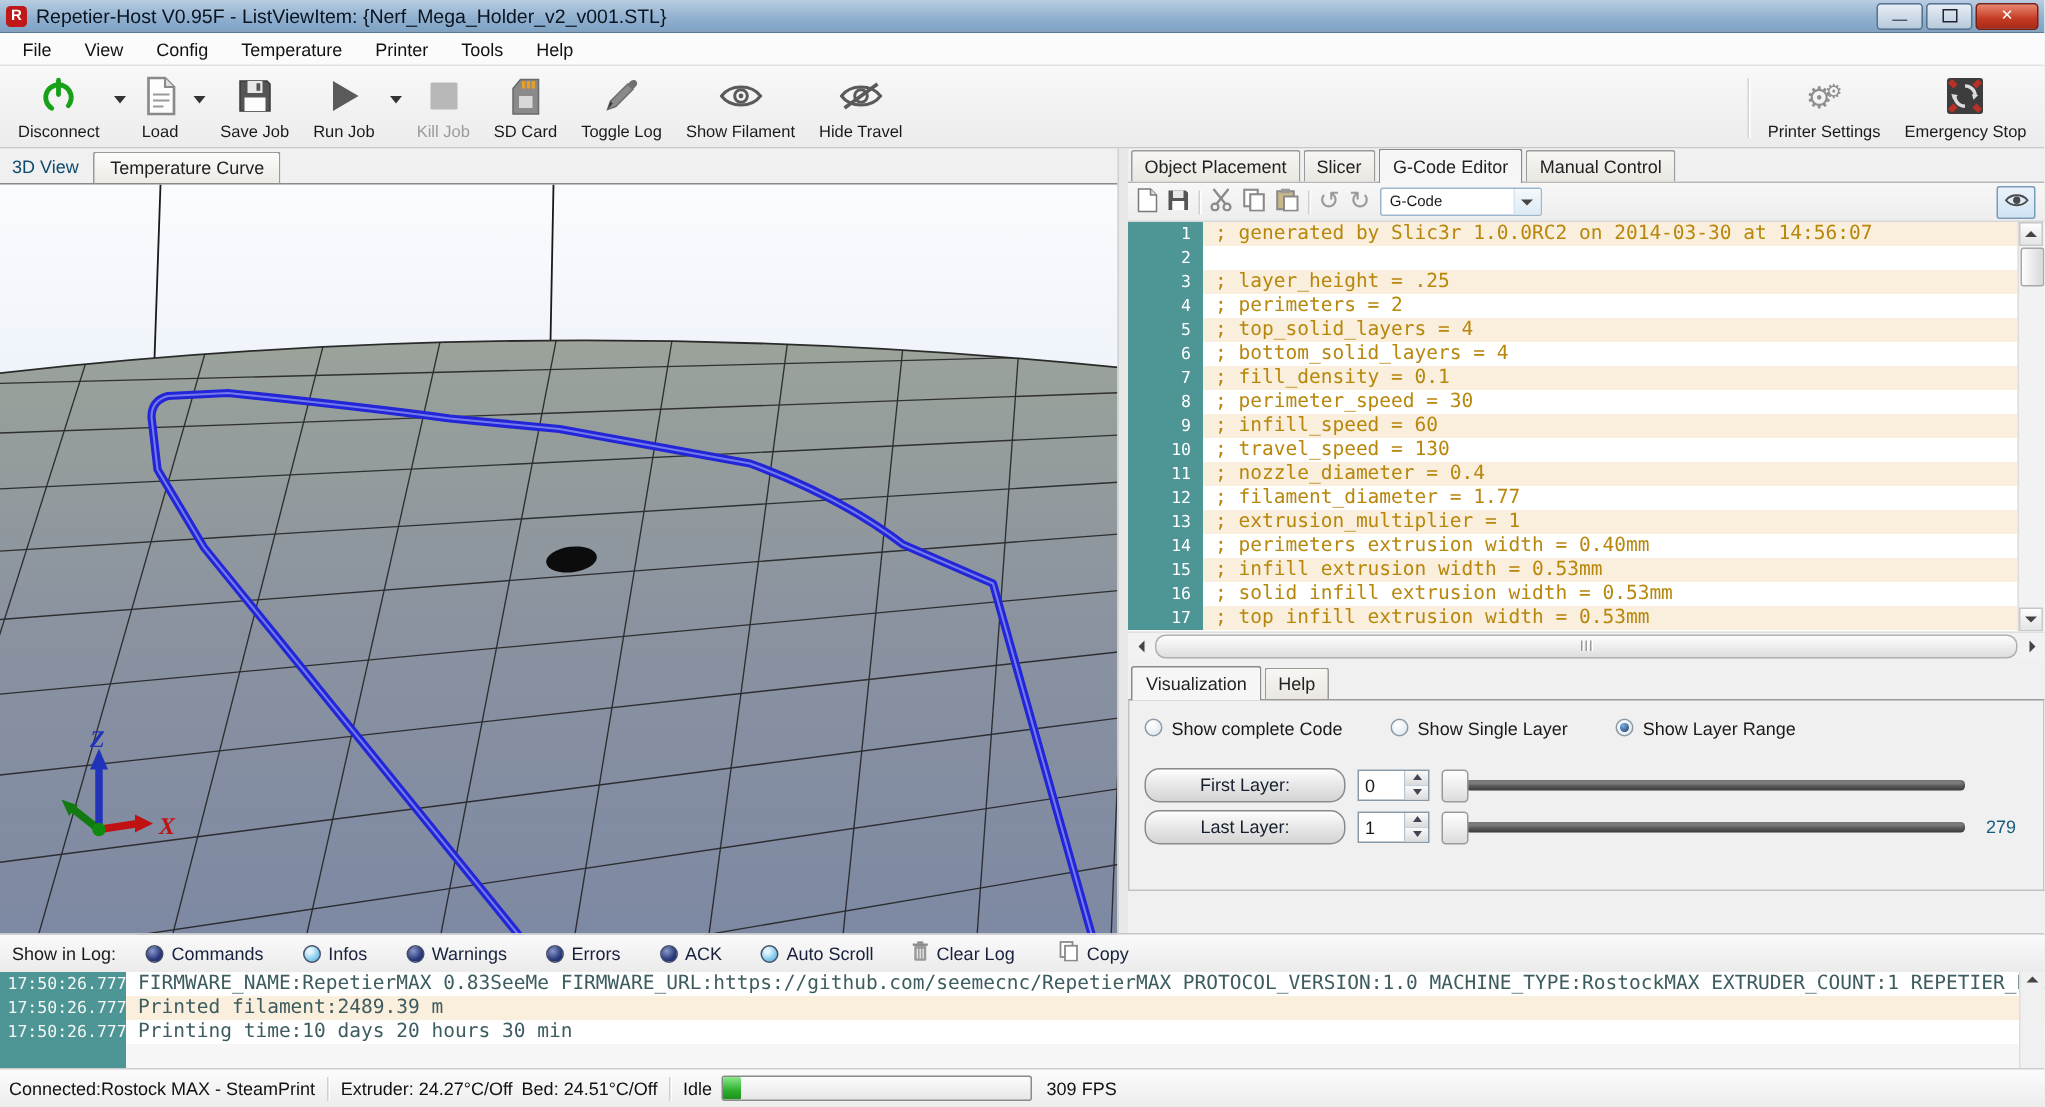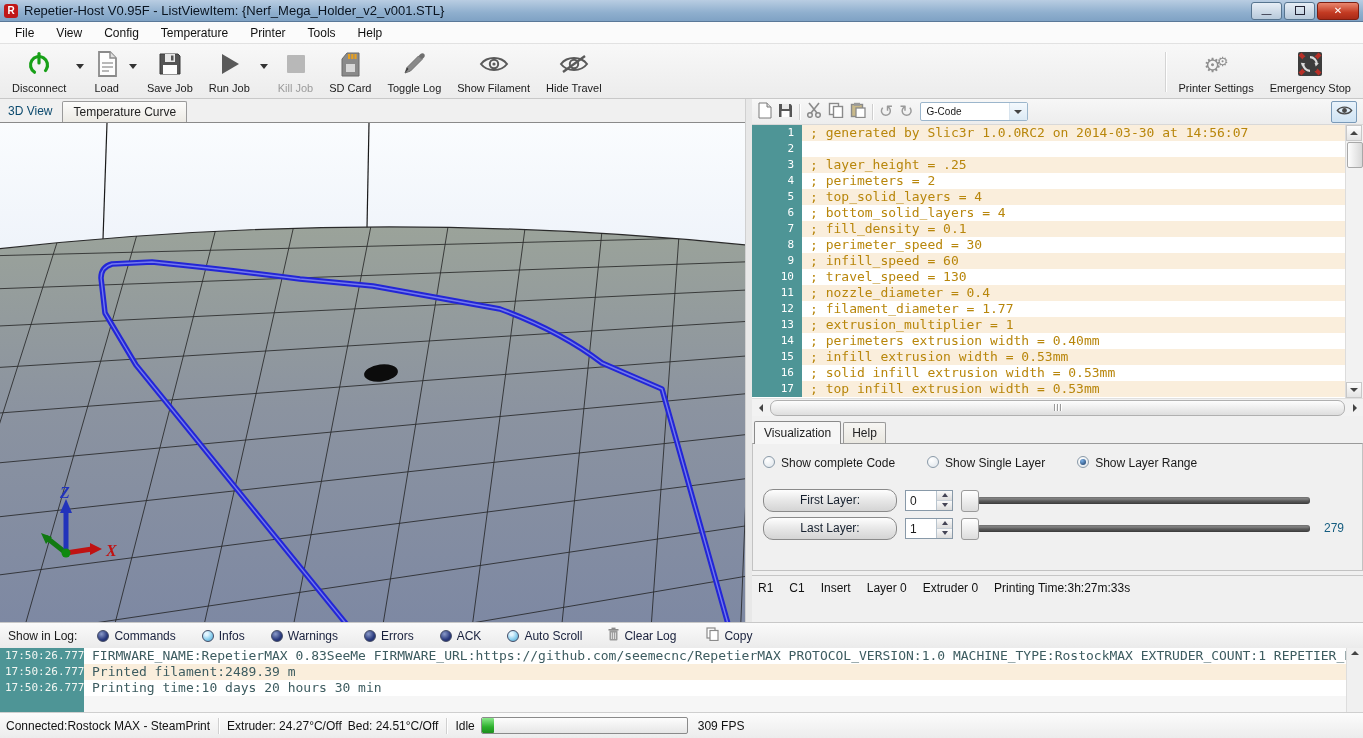--- a/index.html
+++ b/index.html
@@ -394,20 +394,26 @@
       <text x="60" y="375" font-size="16" font-weight="bold" font-style="italic" fill="#2233bb" font-family="Liberation Serif, serif">Z</text>
       <text x="106" y="433" font-size="16" font-weight="bold" font-style="italic" fill="#c01212" font-family="Liberation Serif, serif">X</text>
     </g>
   </svg>
 </div>
 
 <div class="abs vsplit"></div>
 
 <div class="abs rightpane">
 
+  <div class="rtabs">
+    <div class="rtab">Object Placement</div>
+    <div class="rtab">Slicer</div>
+    <div class="rtab active">G-Code Editor</div>
+    <div class="rtab">Manual Control</div>
+  </div>
 
   <div class="edtoolbar">
     <span>
       <svg width="14" height="17" viewBox="0 0 14 17">
           <path d="M1,1 L9,1 L13,5 L13,16 L1,16 Z" fill="#fff" stroke="#7a7a7a"></path>
           <path d="M9,1 L9,5 L13,5" fill="#ddd" stroke="#7a7a7a"></path>
         </svg></span>
     <span>
       <svg width="15" height="15" viewBox="0 0 15 15">
           <path d="M1,1 L12.5,1 L14,2.5 L14,14 L1,14 Z" fill="#555"></path>
@@ -602,28 +608,20 @@
         </div>
       </div>
       <div class="slider">
         <div class="strack"></div>
         <div class="sthumb"></div>
       </div>
       <div class="maxlayer">279</div>
     </div>
   </div>
 
-  <div class="edstatus">
-    <span>R1</span>
-    <span>C1</span>
-    <span>Insert</span>
-    <span>Layer 0</span>
-    <span>Extruder 0</span>
-    <span>Printing Time:3h:27m:33s</span>
-  </div>
 </div>
 
 <div class="abs logbar">
   <span style="margin-right:16px">Show in Log:</span>
 
   <div class="chip">
     <span class="chip-dot" data-state="off"></span>
     <span class="chip-label">Commands</span>
   </div>
   <div class="chip">

